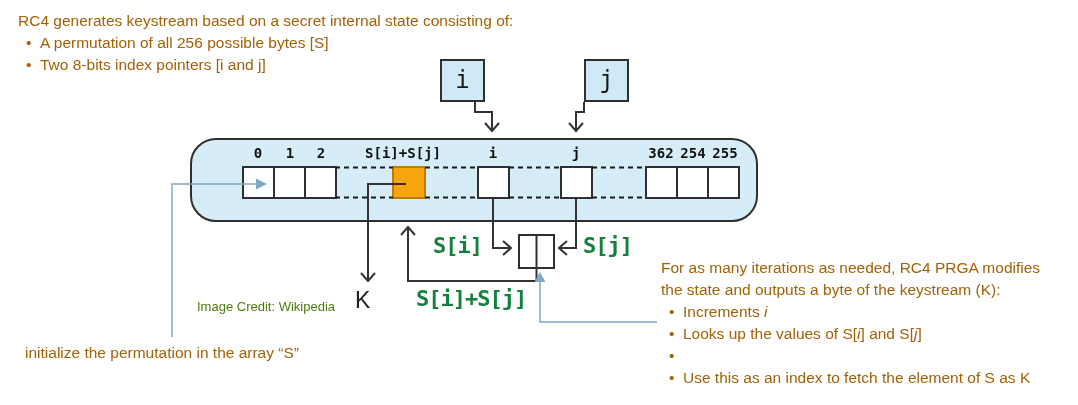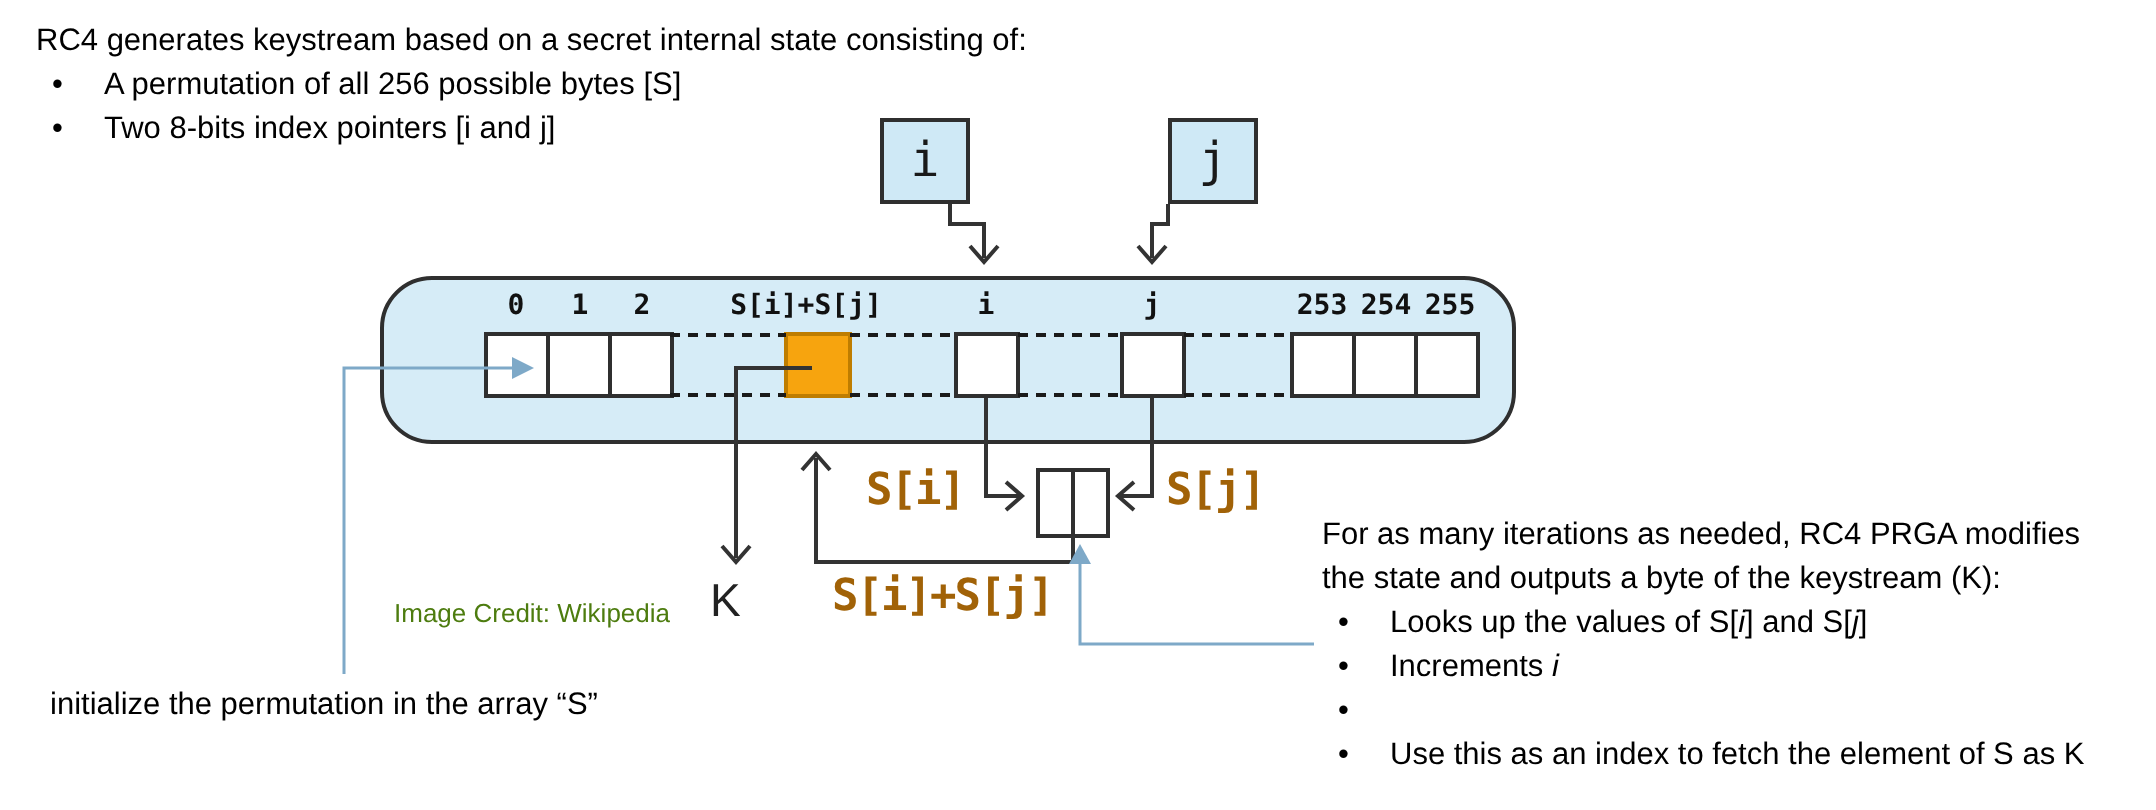--- a/index.html
+++ b/index.html
@@ -2,25 +2,25 @@
 <html><head>
 <meta charset="utf-8">
 <style>
   html,body{margin:0;padding:0;background:#ffffff;}
   #canvas{
     position:relative;width:1078px;height:405px;background:#ffffff;
     font-family:"Liberation Sans",sans-serif;color:#262626;overflow:hidden;
   }
   .abs{position:absolute;}
   
-  .textblock{font-size:15.5px;line-height:22px;color:#000000;}
+  .textblock{font-size:15.5px;line-height:22px;color:#a16207;}
   .brow{display:flex;}
   .bglyph{width:14px;margin-left:8px;flex:none;}
   .bglyph::before{content:"\2022";}
-  .btext{margin-left:12px;white-space:nowrap;}
+  .btext{margin-left:0;white-space:nowrap;}
   .btext em{font-style:italic;}
   
   .array-bg{
     left:190px;top:138px;width:568px;height:84px;border-radius:26px;
     background:#d6ecf7;border:2px solid #2f2f2f;box-sizing:border-box;
   }
   .s-label{left:264px;top:162px;font-size:31px;line-height:36px;color:#1f1f1f;}
   .cellrow{display:flex;top:166px;}
   .cell{
     width:33px;height:33px;background:#ffffff;border:2px solid #2f2f2f;
@@ -33,21 +33,21 @@
   }
   .cell-orange{
     left:392px;top:166px;width:34px;height:33px;background:#f7a40e;
     border:2px solid #bf7d00;box-sizing:border-box;
   }
   .cell-label{
     top:145px;transform:translateX(-50%);font-family:"DejaVu Sans Mono",monospace;
     font-size:14px;font-weight:bold;color:#111;white-space:nowrap;line-height:16px;
   }
   .mono-big{
-    font-family:"DejaVu Sans Mono",monospace;font-weight:bold;color:#a16207;
+    font-family:"DejaVu Sans Mono",monospace;font-weight:bold;color:#15803d;
     font-size:22px;line-height:24px;white-space:nowrap;letter-spacing:-1px;
   }
   .k-label{left:355px;top:287px;font-size:23px;color:#222;}
   .credit{left:197px;top:299px;font-size:13px;color:#4d7c0f;}
   .pointer-box{
     top:59px;width:45px;height:43px;background:#cfe9f6;border:2px solid #2f2f2f;
     box-sizing:border-box;text-align:center;font-family:"DejaVu Sans Mono",monospace;
     font-size:24px;line-height:38px;color:#1a1a1a;
   }
   svg.overlay{position:absolute;left:0;top:0;pointer-events:none;}
@@ -74,21 +74,21 @@
 
   <div class="abs array-bg"></div>
   <div class="abs s-label">S</div>
 
   <div class="abs cell-label" style="left:258px;">0</div>
   <div class="abs cell-label" style="left:290px;">1</div>
   <div class="abs cell-label" style="left:321px;">2</div>
   <div class="abs cell-label" style="left:403px;">S[i]+S[j]</div>
   <div class="abs cell-label" style="left:493px;">i</div>
   <div class="abs cell-label" style="left:576px;">j</div>
-  <div class="abs cell-label" style="left:661px;">253</div>
+  <div class="abs cell-label" style="left:661px;">362</div>
   <div class="abs cell-label" style="left:693px;">254</div>
   <div class="abs cell-label" style="left:725px;">255</div>
 
   <div class="abs cellrow" style="left:242px;">
     <div class="cell"></div>
     <div class="cell"></div>
     <div class="cell"></div>
   </div>
   <div class="abs cell-orange"></div>
   <div class="abs cell-single" style="left:477px;"></div>
@@ -152,25 +152,25 @@
 
   <div class="abs textblock" style="left:25px;top:342px;">
     <div>initialize the permutation in the array “S”</div>
   </div>
 
   <div class="abs textblock" style="left:661px;top:257px;">
     <div>For as many iterations as needed, RC4 PRGA modifies</div>
     <div>the state and outputs a byte of the keystream (K):</div>
     <div class="brow">
       <span class="bglyph"></span>
-      <span class="btext"><span>Looks up the values of S[</span><em>i</em><span>] and S[</span><em>j</em><span>]</span></span>
+      <span class="btext"><span>Increments </span><em>i</em></span>
     </div>
     <div class="brow">
       <span class="bglyph"></span>
-      <span class="btext"><span>Increments </span><em>i</em></span>
+      <span class="btext"><span>Looks up the values of S[</span><em>i</em><span>] and S[</span><em>j</em><span>]</span></span>
     </div>
     <div class="brow">
       <span class="bglyph"></span>
     </div>
     <div class="brow">
       <span class="bglyph"></span>
       <span class="btext"><span>Use this as an index to fetch the element of S as K</span></span>
     </div>
   </div>
 

